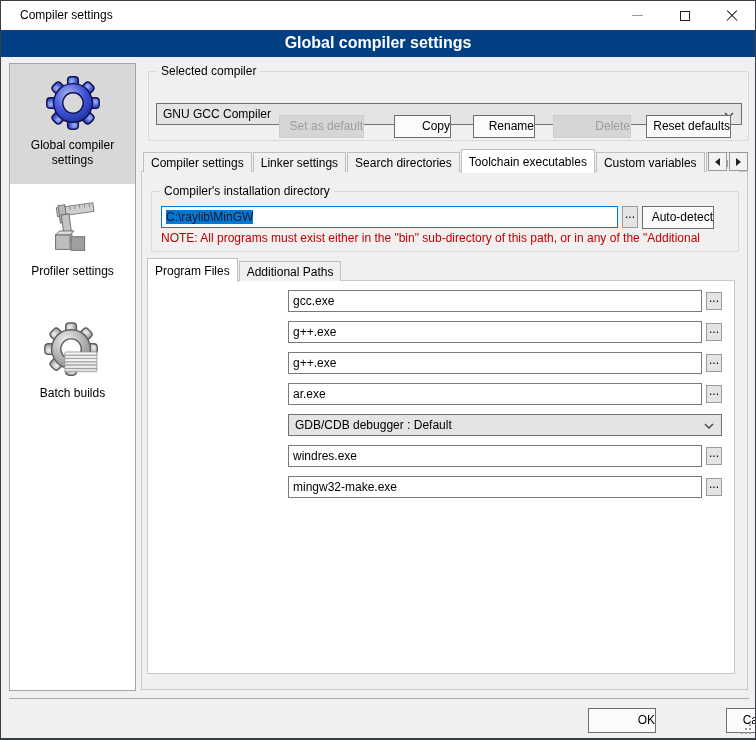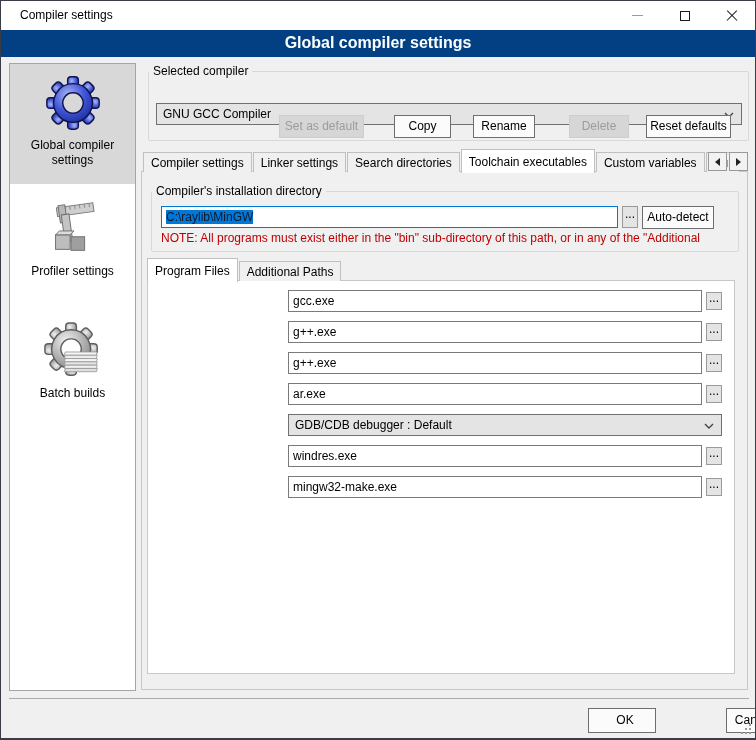--- a/index.html
+++ b/index.html
@@ -28,24 +28,24 @@
   .banner{position:absolute;left:0;top:29px;width:754px;height:27px;background:#024083;color:#fff;
     font-weight:bold;font-size:16px;text-align:center;line-height:26px;}
   
   .sidebar{position:absolute;left:8px;top:62px;width:127px;height:628px;background:#fff;border:1px solid #a5a5a5;}
   .side-item{position:absolute;left:0;width:125px;text-align:center;cursor:default;}
   .side-item.selected{background:#d8d8d8;}
   .side-item .icon{display:block;margin:8px auto 2px auto;}
   .side-label{display:block;padding:2px 6px 8px 6px;line-height:15px;}
   
   .groupbox{position:absolute;border:1px solid #d8d8d8;border-radius:2px;}
-  .legend{position:absolute;top:-8px;left:0;background:#f0f0f0;padding:0 4px;line-height:14px;white-space:nowrap;}
+  .legend{position:absolute;top:-8px;left:8px;background:#f0f0f0;padding:0 4px;line-height:14px;white-space:nowrap;}
   
   .btn{position:absolute;height:23px;background:#fbfbfb;border:1px solid #6e6e6e;
-    text-align:center;line-height:21px;font-size:12px;cursor:default;}
+    text-align:right;line-height:21px;font-size:12px;cursor:default;}
   .btn.disabled{background:#d6d6d6;border-color:#cdcdcd;color:#9c9c9c;}
   
   .combo{position:absolute;height:22px;background:#e4e4e4;border:1px solid #707070;
     line-height:20px;padding-left:6px;white-space:nowrap;overflow:hidden;cursor:default;}
   .combo .chev{position:absolute;right:7px;top:8px;width:10px;height:6px;}
   
   .textbox{position:absolute;height:22px;background:#fff;border:1px solid #7a7a7a;
     line-height:20px;padding-left:4px;white-space:nowrap;overflow:hidden;cursor:text;}
   .textbox.focused{border-color:#0078d7;}
   .textbox .sel{background:#0078d7;color:#0f172a;}
@@ -170,21 +170,21 @@
   </div>
   <div class="combo" style="left:155px;top:102px;width:586px;">
     <span>GNU GCC Compiler</span>
     <svg class="chev" viewBox="0 0 10 6">
         <polyline points="1,1 5,5 9,1" fill="none" stroke="#444" stroke-width="1.4"></polyline>
       </svg>
   </div>
   <div class="btn disabled" style="left:278px;top:114px;width:85px;">Set as default</div>
   <div class="btn" style="left:393px;top:114px;width:57px;">Copy</div>
   <div class="btn" style="left:472px;top:114px;width:62px;">Rename</div>
-  <div class="btn disabled" style="left:568px;top:114px;width:60px;">Delete</div>
+  <div class="btn disabled" style="left:552px;top:114px;width:78px;">Delete</div>
   <div class="btn" style="left:645px;top:114px;width:85px;">Reset defaults</div>
 
   <div class="tabbar" style="left:142px;top:147px;height:24px;z-index:2;">
     <div class="tab">Compiler settings</div>
     <div class="tab">Linker settings</div>
     <div class="tab">Search directories</div>
     <div class="tab active">Toolchain executables</div>
     <div class="tab">Custom variables</div>
     <div class="tab clipped">Build</div>
   </div>

